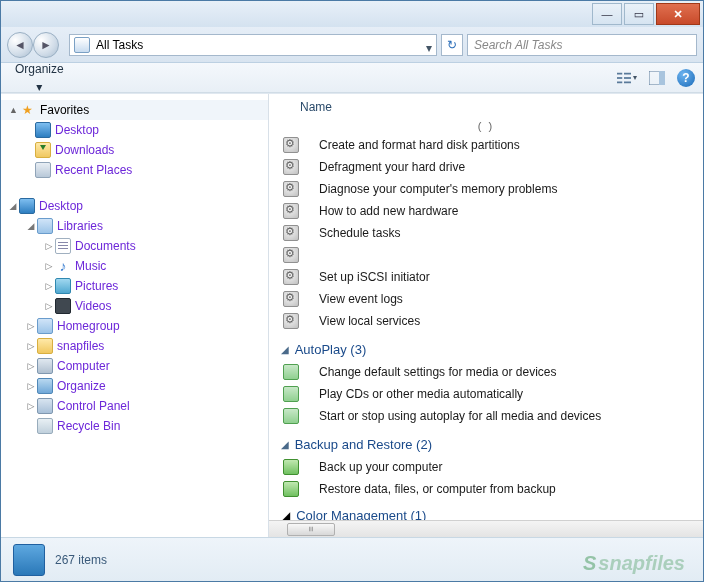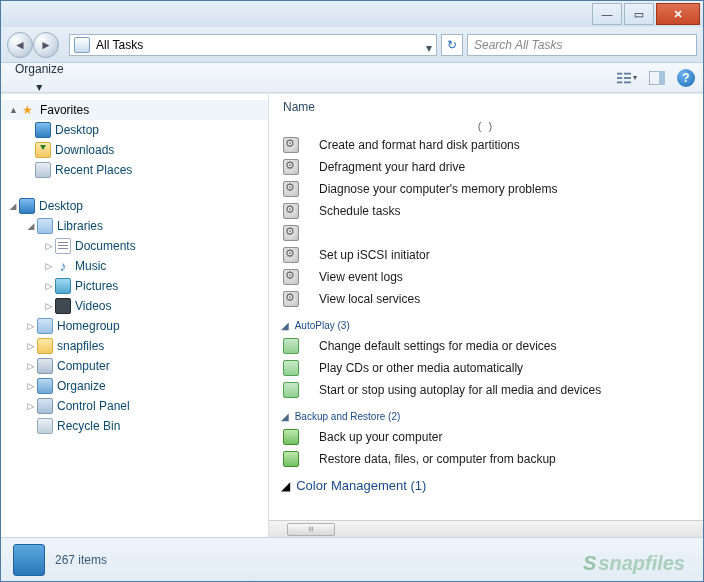--- a/index.html
+++ b/index.html
@@ -25,50 +25,50 @@
 .helpicon { width: 18px; height: 18px; border-radius: 50%; background: radial-gradient(circle at 35% 30%, #6db4f0, #1a6ab8); color: #fff; display:flex; align-items:center; justify-content:center; font-weight:bold; font-size:12px; }
 .body { flex: 1; display: flex; overflow: hidden; border-top: 1px solid #e0e8f0; }
 .nav { width: 268px; border-right: 1px solid #d8e0e8; overflow-y: auto; padding: 6px 0; }
 .favheader { background: #f0f5fa; padding: 3px 8px; display: flex; align-items: center; gap: 4px; }
 .favheader .expand { font-size: 9px; color: #666; }
 .staricon { width: 14px; height: 14px; color: #f0a020; }
 .treerow { display: flex; align-items: center; padding: 2px 0; height: 20px; }
 .treerow .indent { display: inline-block; }
 .treerow .expand { width: 12px; text-align: center; font-size: 9px; color: #777; cursor: default; }
 .treerow .ticon { width: 16px; height: 16px; margin-right: 4px; display:flex; align-items:center; justify-content:center; border-radius:2px; }
-.treerow .label { color: #0c4a6e; }
+.treerow .label { color: #6d28d9; }
 .ico-folder { background: linear-gradient(#ffe9a8,#f0c860); border:1px solid #d8af40; }
 .ico-desktop { background: linear-gradient(#7ebef0,#2e7ec0); border:1px solid #2a6aa0; }
 .ico-download { background: linear-gradient(#ffe9a8,#f0c860); border:1px solid #d8af40; position:relative; }
 .ico-download::after { content:""; position:absolute; left:4px; top:2px; width:0; height:0; border-left:3px solid transparent; border-right:3px solid transparent; border-top:5px solid #2a7e2a; }
 .ico-recent { background: linear-gradient(#e8eef4,#b8c8d8); border:1px solid #90a4b8; }
 .ico-libs { background: linear-gradient(#d0e4f8,#9cc4e8); border:1px solid #6a9ccc; }
 .ico-doc { background:#fff; border:1px solid #a0b0c0; position:relative; }
 .ico-doc::after{content:""; position:absolute; left:2px; top:3px; right:2px; height:1px; background:#88a; box-shadow:0 3px #88a, 0 6px #88a;}
 .ico-music { color:#3a7ed0; background:none; border:none; font-size:14px; }
 .ico-pic { background: linear-gradient(#a0d8f0,#50a8d0); border:1px solid #3088b0; }
 .ico-vid { background:#404850; border:1px solid #202830; position:relative; }
 .ico-home { background: linear-gradient(#d0e4f8,#9cc4e8); border:1px solid #6a9ccc; }
 .ico-comp { background: linear-gradient(#e0e8f0,#b0c0d0); border:1px solid #8098b0; }
 .ico-net { background: linear-gradient(#b8d8f0,#70a8d8); border:1px solid #5088b8; }
 .ico-cpl { background: linear-gradient(#d8e4f0,#a8c0d8); border:1px solid #8098b0; }
 .ico-bin { background: linear-gradient(#e8f0f4,#c0d0dc); border:1px solid #98acbc; }
 .content { flex: 1; overflow-y: auto; padding: 0; position: relative; }
-.colheader { padding: 6px 14px 4px; color: #2a4a6a; font-size: 12px; border-bottom: none; }
+.colheader { padding: 6px 31px 4px; color: #2a4a6a; font-size: 12px; border-bottom: none; }
 .ellipsis { text-align: center; color: #666; padding: 2px 0; font-size: 11px; letter-spacing: 2px; }
 .itemrow { display: flex; align-items: center; padding: 3px 14px; gap: 20px; }
 .itemrow .micon { width: 16px; height: 16px; border-radius: 2px; flex-shrink: 0; display:flex; align-items:center; justify-content:center; font-size:10px; }
 .mi-gear { background: radial-gradient(circle at 40% 35%, #f4f4f4, #c0c0c0); border: 1px solid #909090; position:relative; }
 .mi-gear::after{content:"⚙"; position:absolute; left:1px; top:-1px; font-size:11px; color:#606060;}
 .mi-media { background: linear-gradient(#c8e8c8,#90d090); border: 1px solid #50a050; position:relative; }
 .mi-backup { background: linear-gradient(#c0e8b0,#70c060); border: 1px solid #409030; position:relative; }
 .itemrow .ilabel { color: #1a1a1a; }
 .grouphdr { display: flex; align-items: center; padding: 10px 12px 4px; gap: 6px; }
 .grouphdr .gexpand { font-size: 10px; color: #4a6a8a; }
-.grouphdr .gtitle { color: #1a4a8a; font-size: 10px; }
+.grouphdr .gtitle { color: #1a4a8a; font-size: 13px; }
 .cutoff { padding: 8px 12px 2px; display:flex; align-items:center; gap:6px; }
 .cutoff .gtitle { color: #1a4a8a; font-size: 13px; }
 .hscroll { position: absolute; bottom: 0; left: 0; right: 0; height: 17px; background: linear-gradient(#f4f4f4,#e4e4e4); border-top: 1px solid #d0d0d0; display:flex; align-items:center; }
 .hscroll .thumb { width: 48px; height: 13px; background: linear-gradient(#f8f8f8,#d8d8d8); border: 1px solid #b0b0b0; margin-left: 18px; border-radius:2px; display:flex; align-items:center; justify-content:center; }
 .hscroll .thumb::after{content:"≡"; color:#888; font-size:9px; transform:rotate(90deg);}
 .statusbar { height: 44px; background: linear-gradient(#eef4fa,#e2ecf4); border-top: 1px solid #c8d8e4; display: flex; align-items: center; padding: 0 12px; gap: 10px; position: relative; }
 .statusbar .bigicon { width: 32px; height: 32px; background: linear-gradient(#5ea8e0,#2a78b8); border:1px solid #2060a0; border-radius:3px; }
 .statusbar .count { color: #3a5a7a; }
 .watermark { position: absolute; right: 18px; bottom: 6px; font-size: 20px; font-weight: bold; font-style: italic; color: rgba(120,180,140,0.55); display:flex; align-items:center; gap:2px;}
 .watermark .ws { color: rgba(120,180,140,0.75); }
@@ -244,20 +244,24 @@
           <div class="itemrow">
             <span class="micon mi-gear"></span>
     <span class="ilabel">Defragment your hard drive</span>
           </div>
           <div class="itemrow">
             <span class="micon mi-gear"></span>
     <span class="ilabel">Diagnose your computer's memory problems</span>
           </div>
           <div class="itemrow">
             <span class="micon mi-gear"></span>
+    <span class="ilabel">How to add new hardware</span>
+          </div>
+          <div class="itemrow">
+            <span class="micon mi-gear"></span>
     <span class="ilabel">Schedule tasks</span>
           </div>
           <div class="itemrow">
             <span class="micon mi-gear"></span>
           </div>
           <div class="itemrow">
             <span class="micon mi-gear"></span>
     <span class="ilabel">Set up iSCSI initiator</span>
           </div>
           <div class="itemrow">

